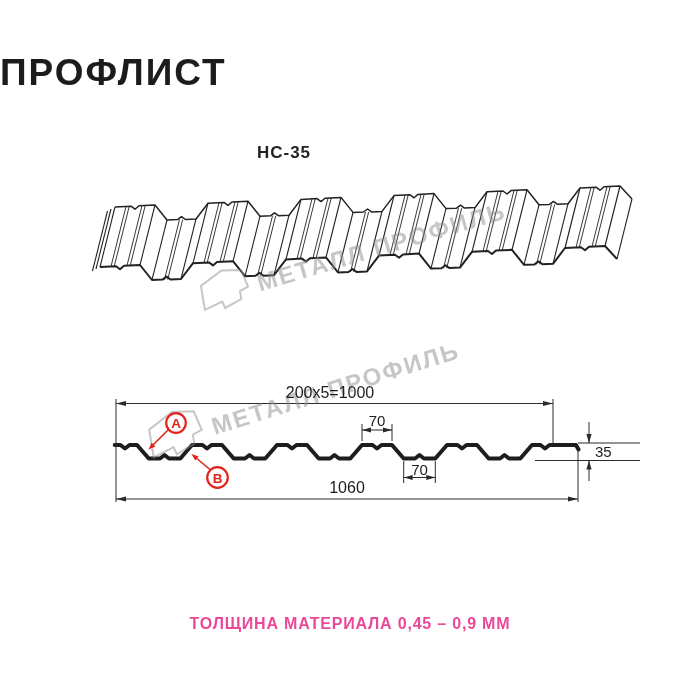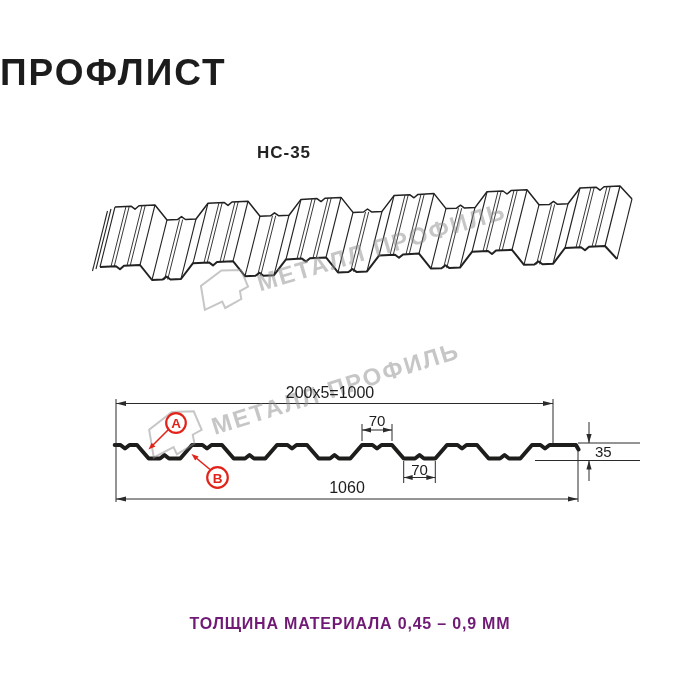--- a/index.html
+++ b/index.html
@@ -10,21 +10,21 @@
   .title{
     position:absolute;top:52px;left:0;width:700px;
     font-size:37px;font-weight:800;letter-spacing:2px;color:#1c1c1c;
   }
   .subtitle{
     position:absolute;top:99px;left:0;width:568px;text-align:center;
     font-size:17px;font-weight:700;letter-spacing:1px;color:#222222;margin-top:44px;
   }
   .footer-note{
     position:absolute;top:615px;left:0;width:700px;text-align:center;
-    font-size:16px;font-weight:600;letter-spacing:0.8px;color:#701a75;
+    font-size:16px;font-weight:600;letter-spacing:0.8px;color:#ec4899;
   }
   svg text{font-family:"Liberation Sans","DejaVu Sans",sans-serif;}
   .dimtxt{font-size:16px;fill:#1d1d1b;}
   .dimtxt-small{font-size:15px;fill:#1d1d1b;}
   .wmtext{font-size:24px;font-weight:700;letter-spacing:2px;}
 </style>
 </head>
 <body>
 
 <div class="page">

